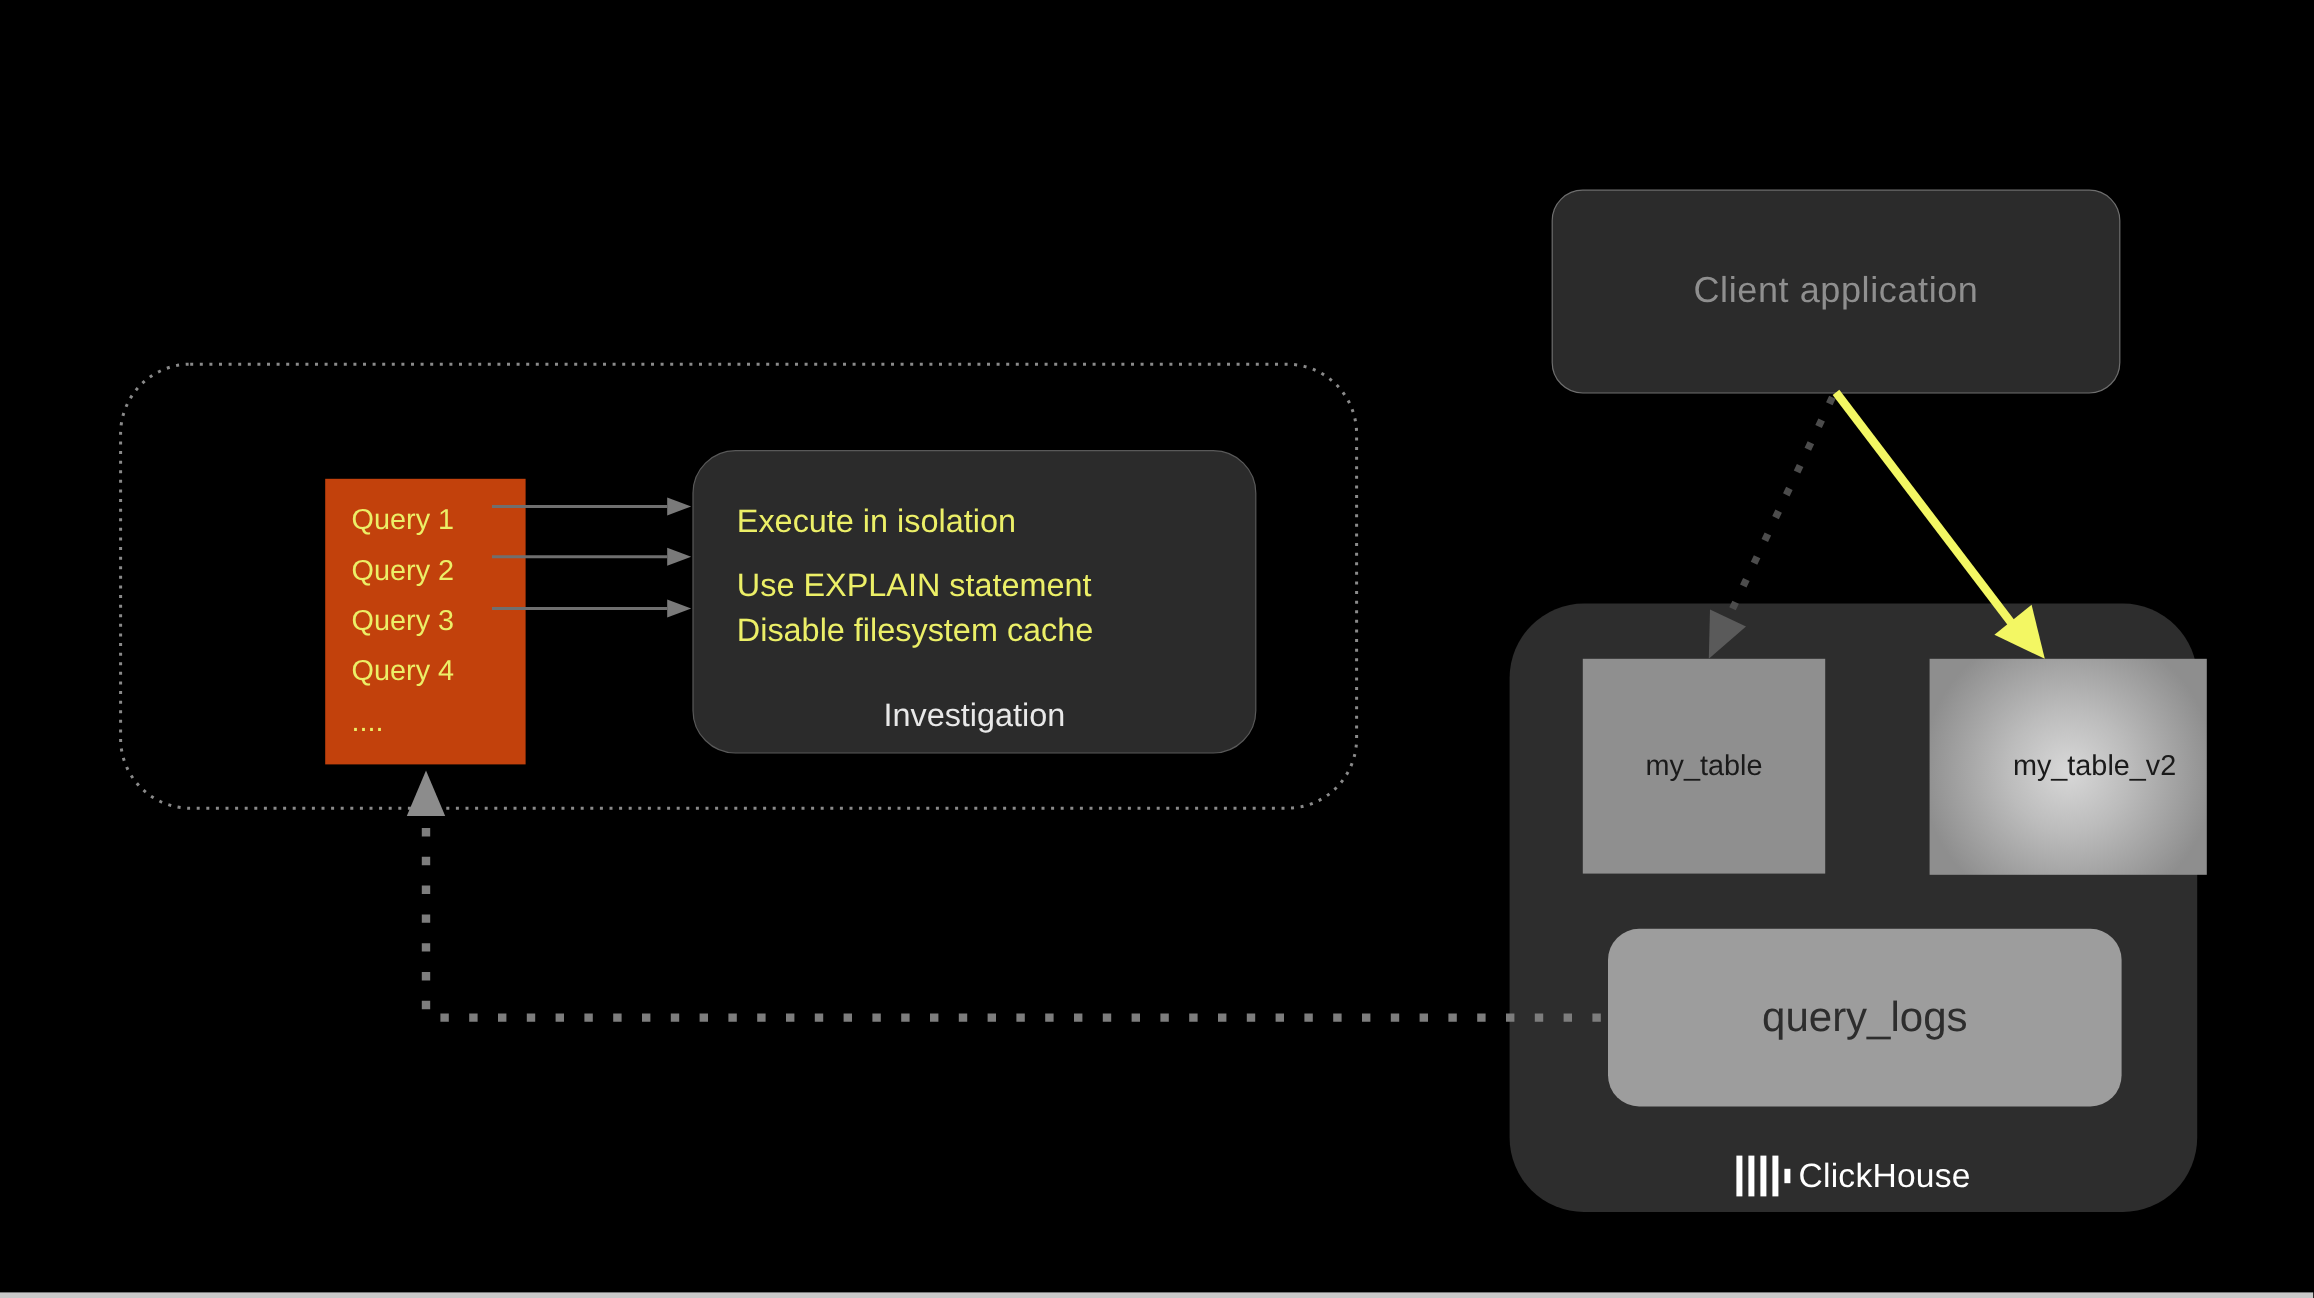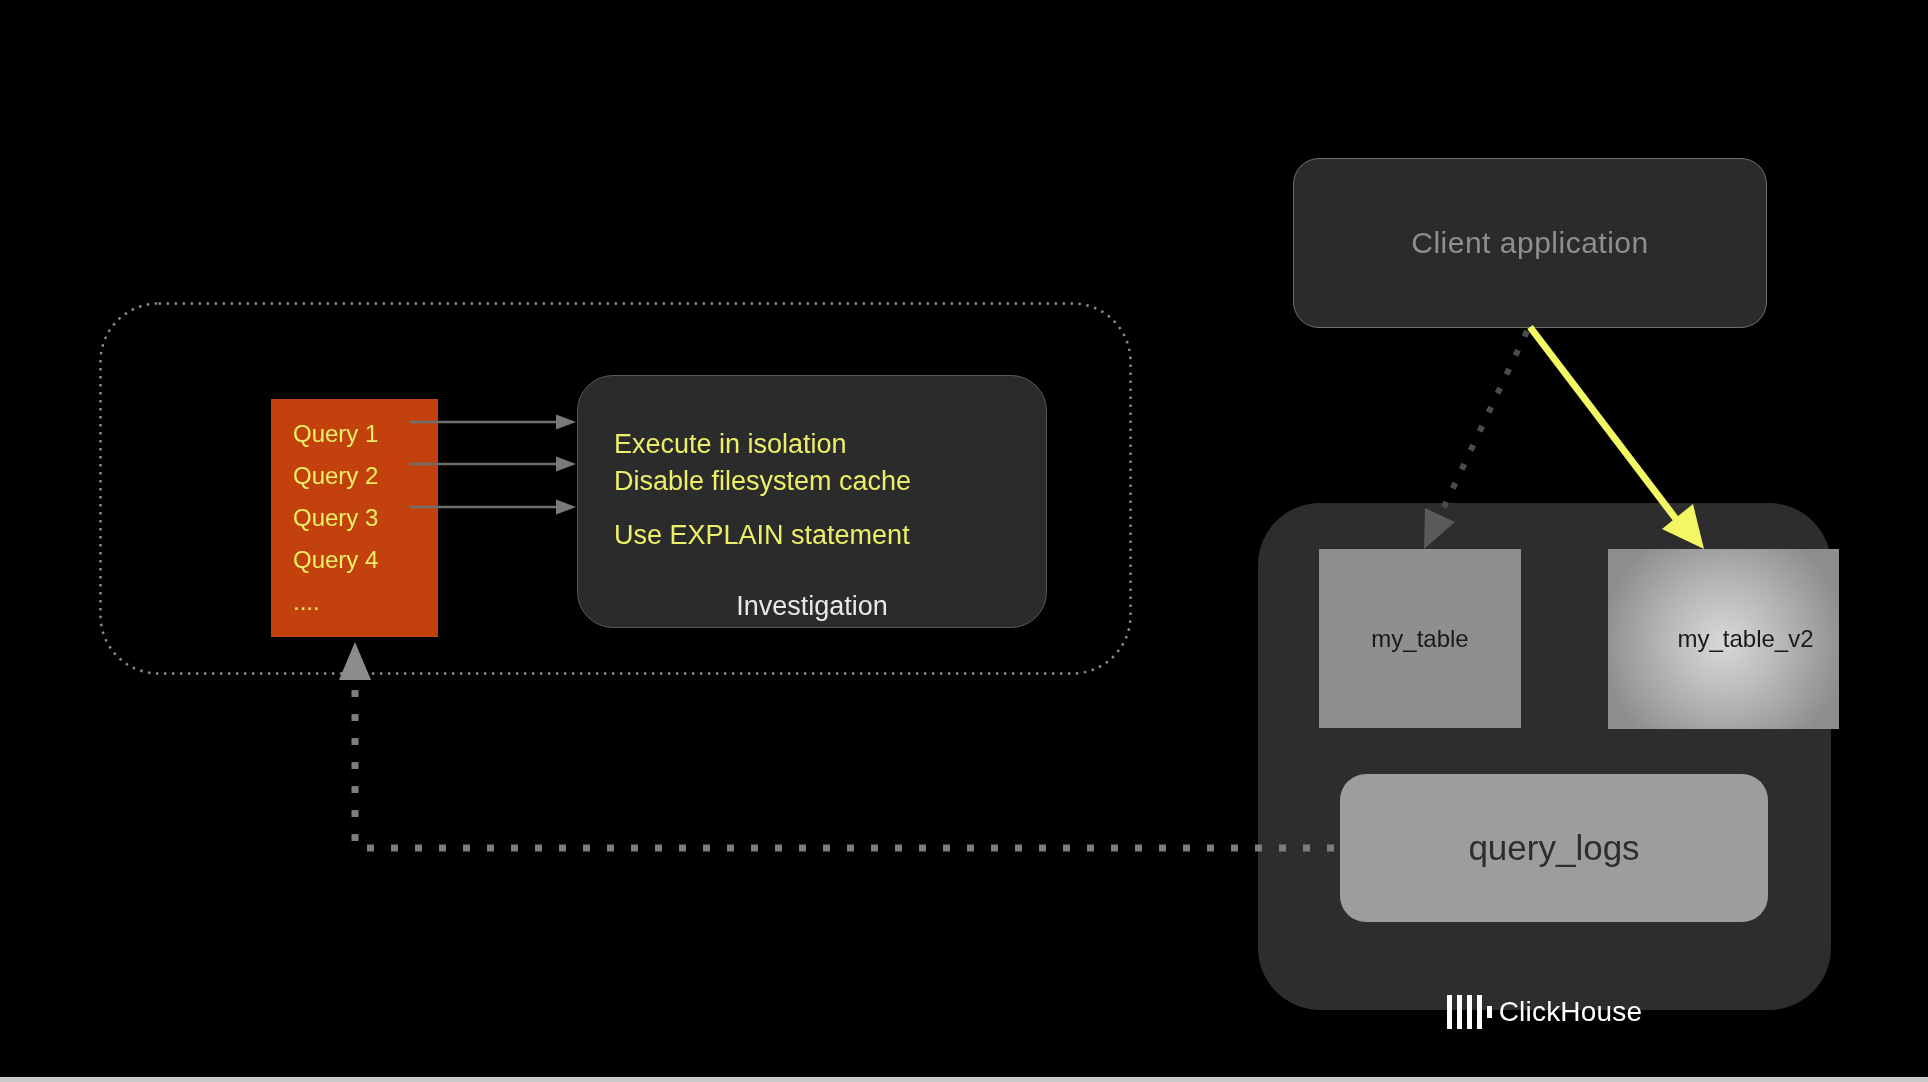--- a/index.html
+++ b/index.html
@@ -17,21 +17,21 @@
   
   .query-box{
     position:absolute;left:271px;top:399px;width:167px;height:238px;
     background:#c2410c;display:flex;flex-direction:column;
     padding:14px 0 0 22px;box-sizing:border-box;
   }
   .query-box .q{color:#ecef67;font-size:24px;line-height:42px;white-space:nowrap;}
   .invest-box{
     position:absolute;left:577px;top:375px;width:470px;height:253px;
     background:#2b2b2b;border:1px solid #595959;border-radius:36px;
-    box-sizing:border-box;padding:50px 0 0 36px;
+    box-sizing:border-box;padding:40px 0 0 36px;
   }
   .invest-box .tip{color:#ecef67;font-size:27px;line-height:37px;white-space:nowrap;}
   .invest-box .tip.gap{margin-top:17px;}
   .invest-box .caption{
     color:#e8e8e8;font-size:27px;text-align:center;margin-top:37px;
     width:calc(100% - 36px);
   }
   
   .ch-container{
     position:absolute;left:1258px;top:503px;width:573px;height:507px;
@@ -48,21 +48,21 @@
     padding-left:44px;
   }
   .logs-box{
     position:absolute;left:82px;top:271px;width:428px;height:148px;
     background:#9d9d9d;border-radius:26px;
     display:flex;align-items:center;justify-content:center;
     color:#2d2d2d;font-size:35px;
   }
   .brand-row{
     position:absolute;left:0;top:460px;width:100%;
-    display:flex;align-items:center;justify-content:center;gap:7px;margin-top:32px;
+    display:flex;align-items:center;justify-content:center;gap:7px;
   }
   .logo-bars{display:flex;align-items:center;gap:5px;height:34px;}
   .logo-bars .bar{width:5px;height:34px;background:#ffffff;}
   .logo-bars .dot{width:5px;height:12px;background:#ffffff;}
   .brand-name{color:#ffffff;font-size:28px;font-weight:500;letter-spacing:.2px;}
   
   svg.overlay{position:absolute;left:0;top:0;z-index:5;pointer-events:none;}
   
   .bottom-edge{position:absolute;left:0;top:1077px;width:1928px;height:5px;background:#c9c9c9;}
 </style>
@@ -78,22 +78,22 @@
   <div class="query-box">
     <span class="q">Query 1</span>
     <span class="q">Query 2</span>
     <span class="q">Query 3</span>
     <span class="q">Query 4</span>
     <span class="q">....</span>
   </div>
 
   <div class="invest-box">
     <div class="tip">Execute in isolation</div>
+    <div class="tip gap">Use EXPLAIN statement</div>
     <div class="tip">Disable filesystem cache</div>
-    <div class="tip gap">Use EXPLAIN statement</div>
     <div class="caption">Investigation</div>
   </div>
 
   <div class="ch-container">
     <div class="table-box table-a">
       <span>my_table</span>
     </div>
     <div class="table-box table-b">
       <span>my_table_v2</span>
     </div>

